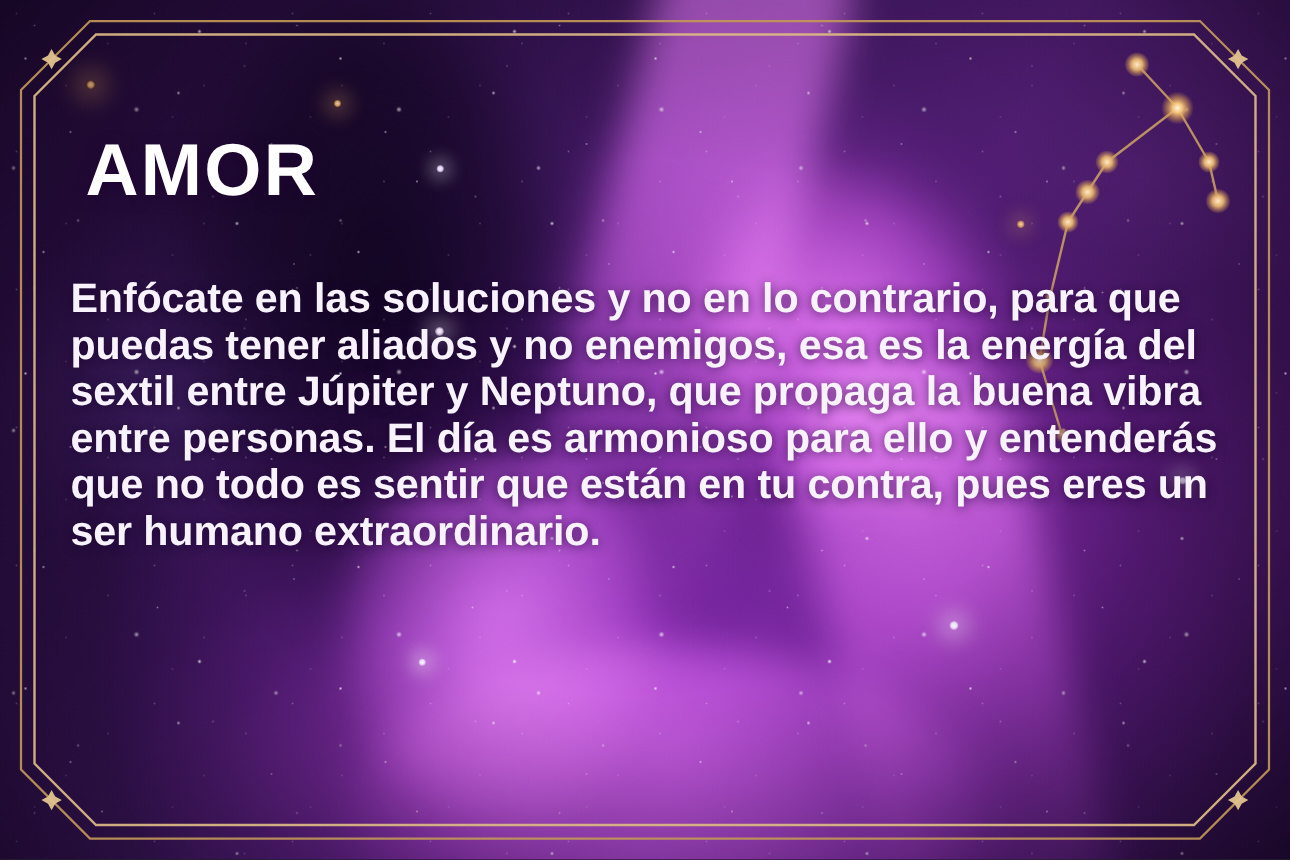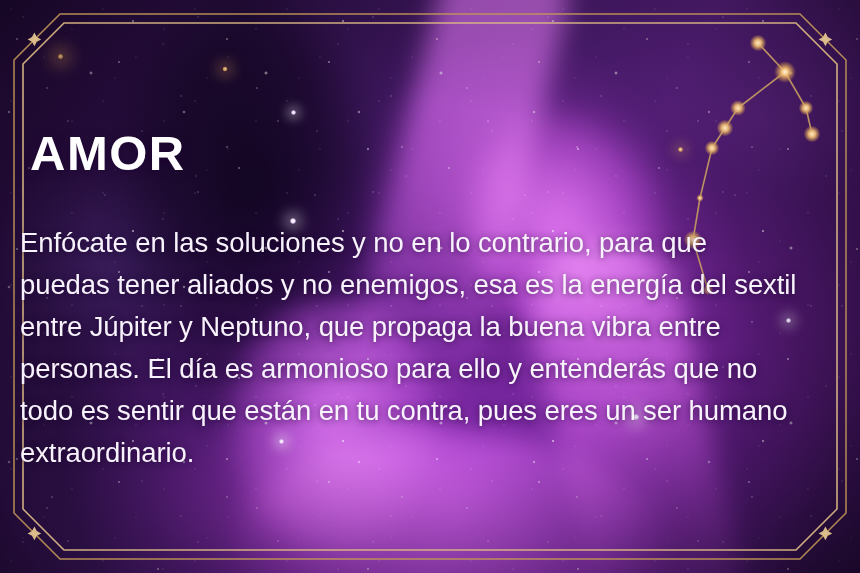--- a/index.html
+++ b/index.html
@@ -142,44 +142,44 @@
   
   #frame {
     position: absolute;
     inset: 0;
     pointer-events: none;
   }
 
   
   #content {
     position: absolute;
-    left: 20px;
+    left: 47px;
     top: 90px;
     width: 790px;
-    margin-top: 39px;
   }
 
   #title {
     font-size: 49px;
     font-weight: bold;
     color: #ffffff;
     letter-spacing: 1.5px;
     line-height: 1;
     margin: 0 0 44px 10px;
     text-shadow: 0 2px 10px rgba(30, 0, 50, .75);
   }
 
   #body-text {
     font-size: 27.5px;
-    line-height: 42px;
+    line-height: 31px;
     color: #f7f2fb;
     margin: 0;
     max-width: 782px;
     letter-spacing: -0.1px;
     text-shadow: 0 1px 7px rgba(25, 0, 45, .7);
+    font-weight: bold;
   }
 </style>
 </head>
 <body>
 
 <div id="card">
 
   <div class="bg-layer bg-base"></div>
   <div class="bg-layer bg-neb"></div>
 

